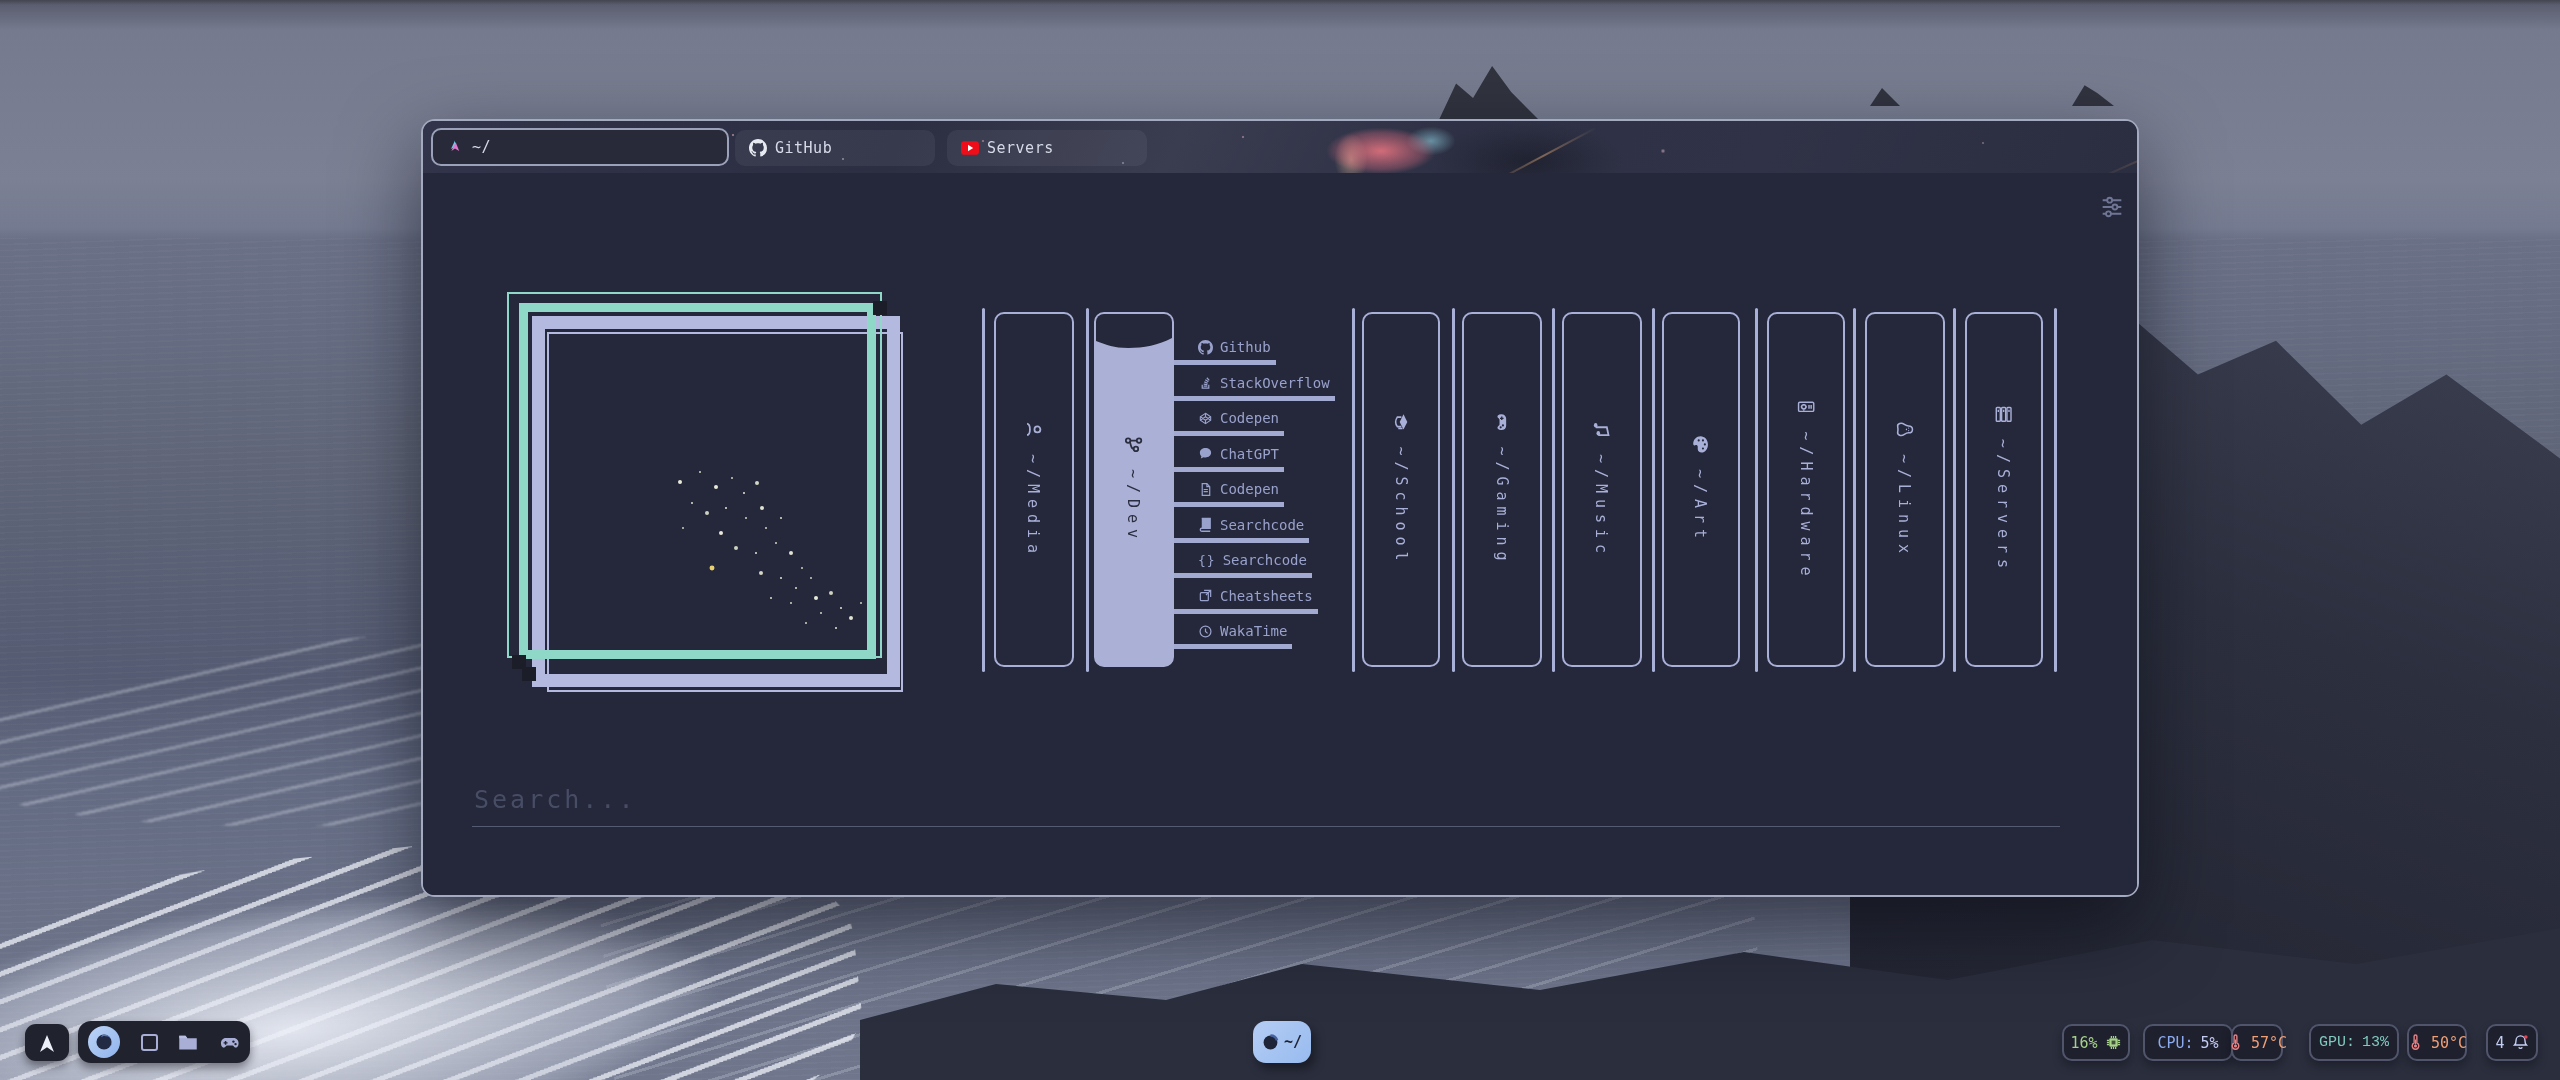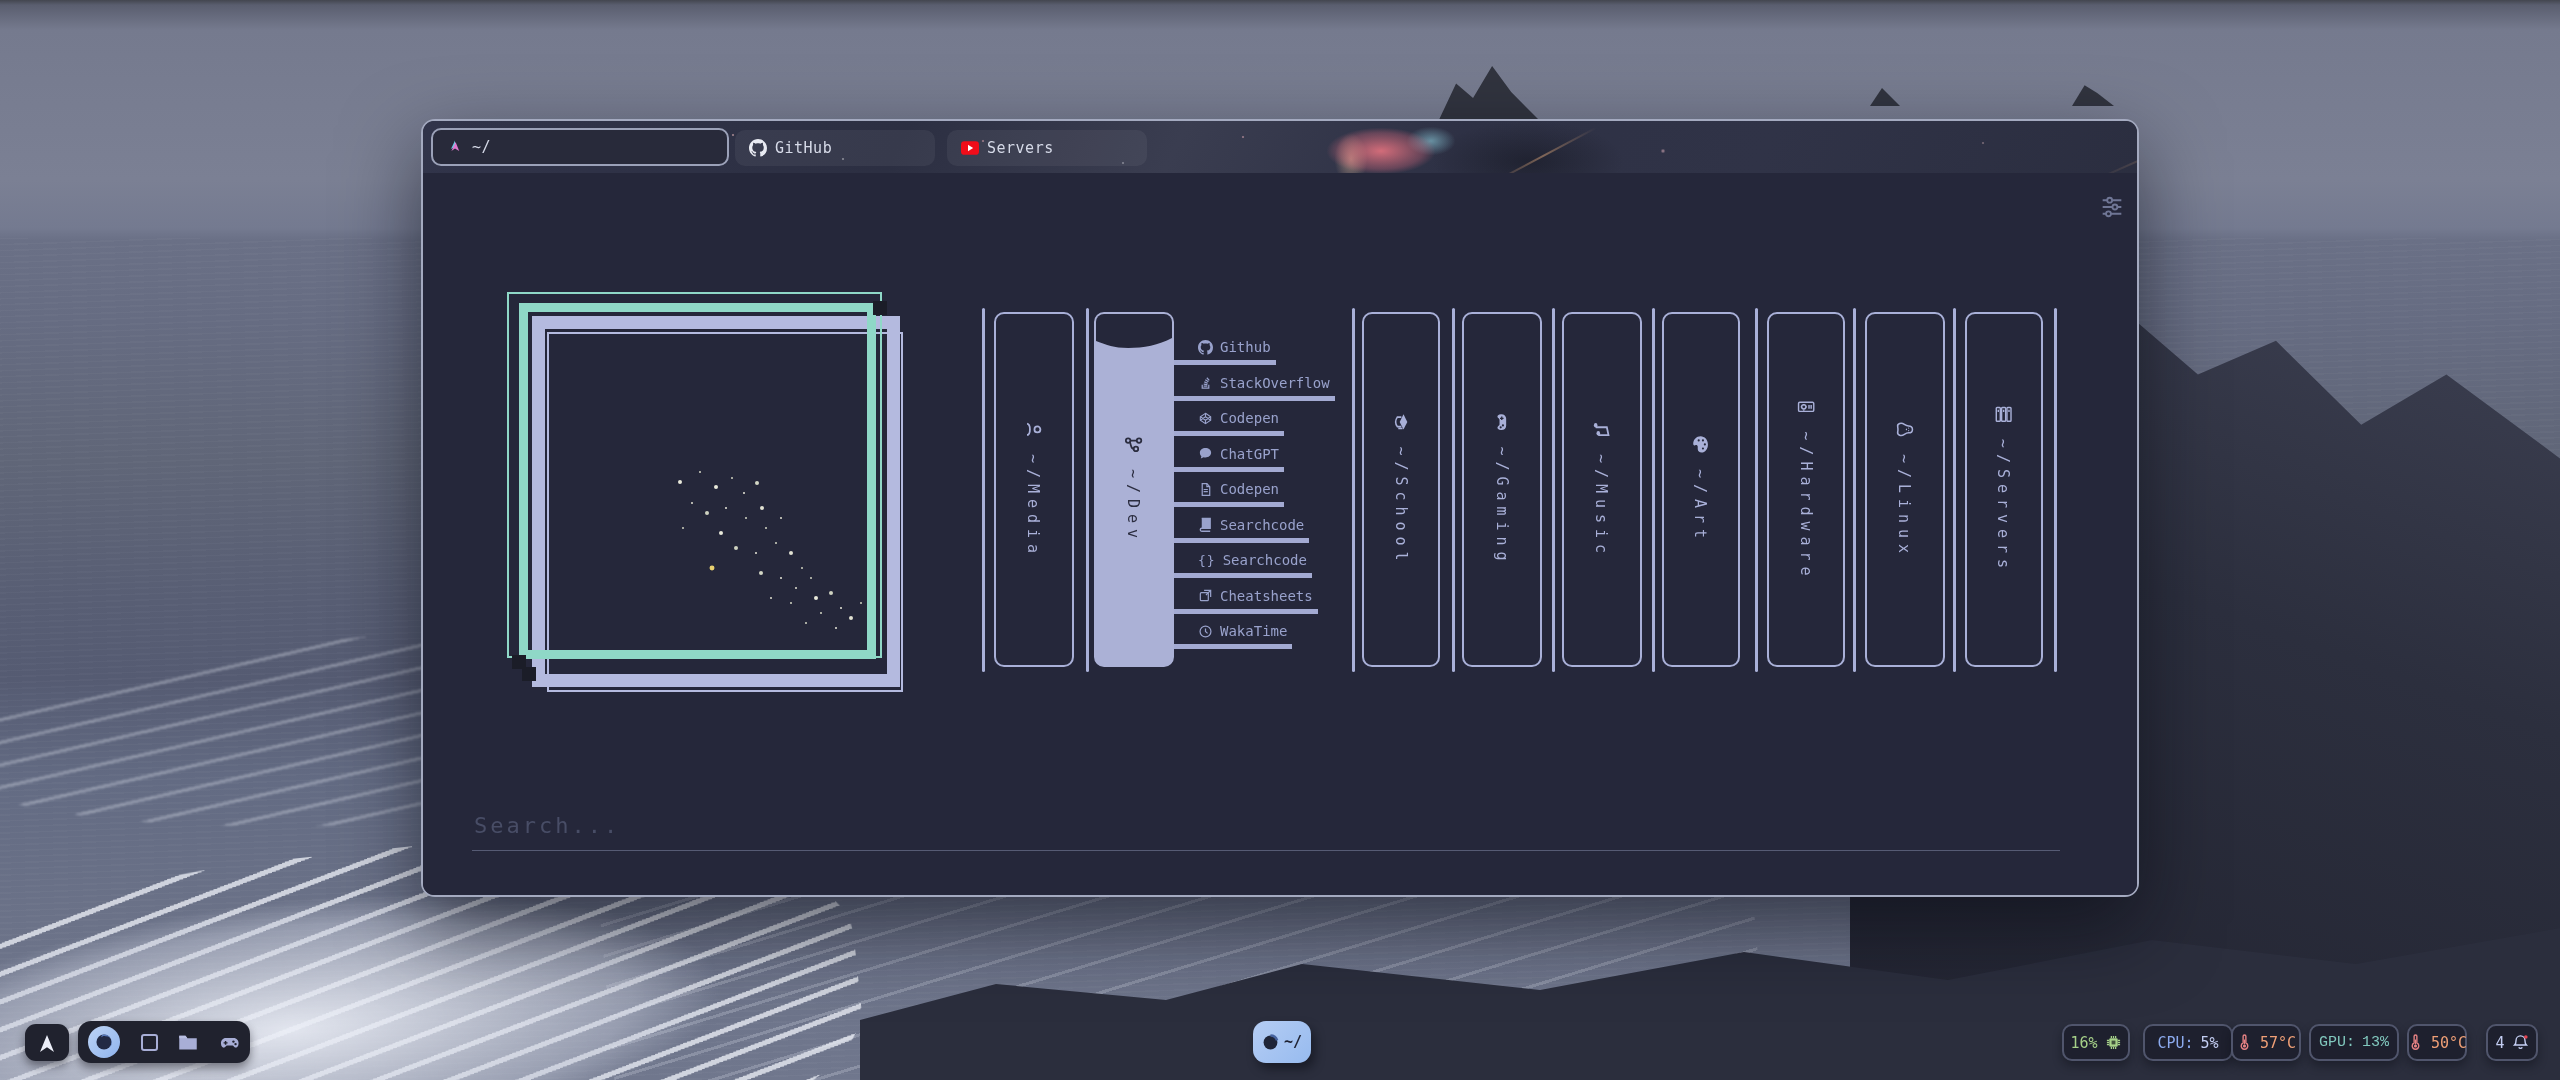--- a/index.html
+++ b/index.html
@@ -100,22 +100,22 @@
   .dev-cap{position:absolute;left:0;top:0;width:100%;height:40px;z-index:1;}
   .book-open .book-rot{position:relative;z-index:2;}
   
   .devlinks{position:absolute;left:751px;top:166px;}
   .dlink{display:flex;align-items:center;gap:7px;width:max-content;
     padding:0 5px 5px 24px;border-bottom:5px solid #a3aad2;margin-bottom:9.5px;
     color:#99a2cc;font-size:14px;cursor:pointer;}
   .dlink .li{width:15px;height:15px;flex:none;}
   .braces{font-size:13px;color:#99a2cc;letter-spacing:1px;}
   
-  .search{position:absolute;left:49px;top:640px;width:1586px;background:transparent;border:none;outline:none;
-    border-bottom:1.5px solid #565b74;color:#8d93b5;font-family:inherit;font-size:22px;letter-spacing:3px;
+  .search{position:absolute;left:49px;top:612px;width:1586px;background:transparent;border:none;outline:none;
+    border-bottom:1.5px solid #565b74;color:#8d93b5;font-family:inherit;font-size:25px;letter-spacing:3px;
     padding:0 0 12px 2px;}
   .search::placeholder{color:#484d66;}
   
   .tb-btn{position:absolute;background:#20222e;border-radius:11px;display:flex;align-items:center;justify-content:center;
     box-shadow:0 5px 10px rgba(10,12,20,.45);cursor:pointer;}
   .launcher{left:25px;top:1024px;width:44px;height:37px;}
   .dock{left:78px;top:1021px;width:172px;height:42px;border-radius:13px;justify-content:space-between;padding:0 10px;box-sizing:border-box;}
   .dock-item{display:flex;align-items:center;justify-content:center;cursor:pointer;}
   .ff-circle{width:32px;height:32px;border-radius:50%;background:linear-gradient(135deg,#bdd4f6,#8fb3ec);display:flex;align-items:center;justify-content:center;}
   .sq-icon{width:13px;height:13px;border:2.5px solid #a8aed6;border-radius:3px;}
@@ -441,21 +441,21 @@
       <rect x="6.2" y="6.2" width="3.6" height="3.6" fill="#41533c"></rect>
       <path d="M6 1.8v2M8 1.8v2M10 1.8v2M6 12.2v2M8 12.2v2M10 12.2v2M1.8 6h2M1.8 8h2M1.8 10h2M12.2 6h2M12.2 8h2M12.2 10h2" stroke="#a6d189" stroke-width="1.2"></path>
     </svg>
   </div>
 
   <div class="widget" style="left:2143px;width:90px">
     <span class="c-blue">CPU:</span>
     <span class="c-light">5%</span>
   </div>
 
-  <div class="widget" style="left:2231px;width:70px">
+  <div class="widget" style="left:2231px;width:52px">
     <svg class="wicon" viewBox="0 0 16 16">
       <path d="M6.7 2.2a1.3 1.3 0 012.6 0v6.2a3.1 3.1 0 11-2.6 0z" fill="none" stroke="#e78284" stroke-width="1.3"></path>
       <circle cx="8" cy="11.3" r="1.5" fill="#e78284"></circle>
         <path d="M8 9.8V5.2" stroke="#e78284" stroke-width="1.1"></path>
     </svg>
     <span class="c-peach">57°C</span>
   </div>
 
   <div class="widget" style="left:2309px;width:90px">
     <span class="c-teal">GPU:</span>

